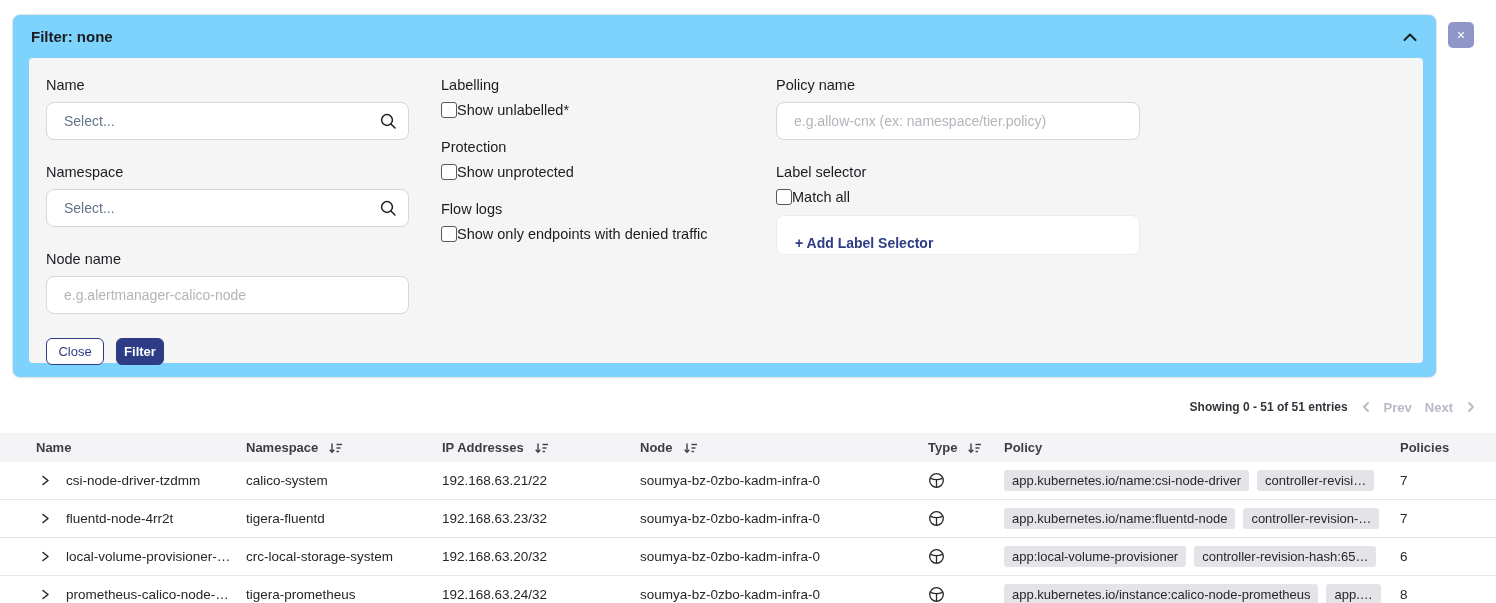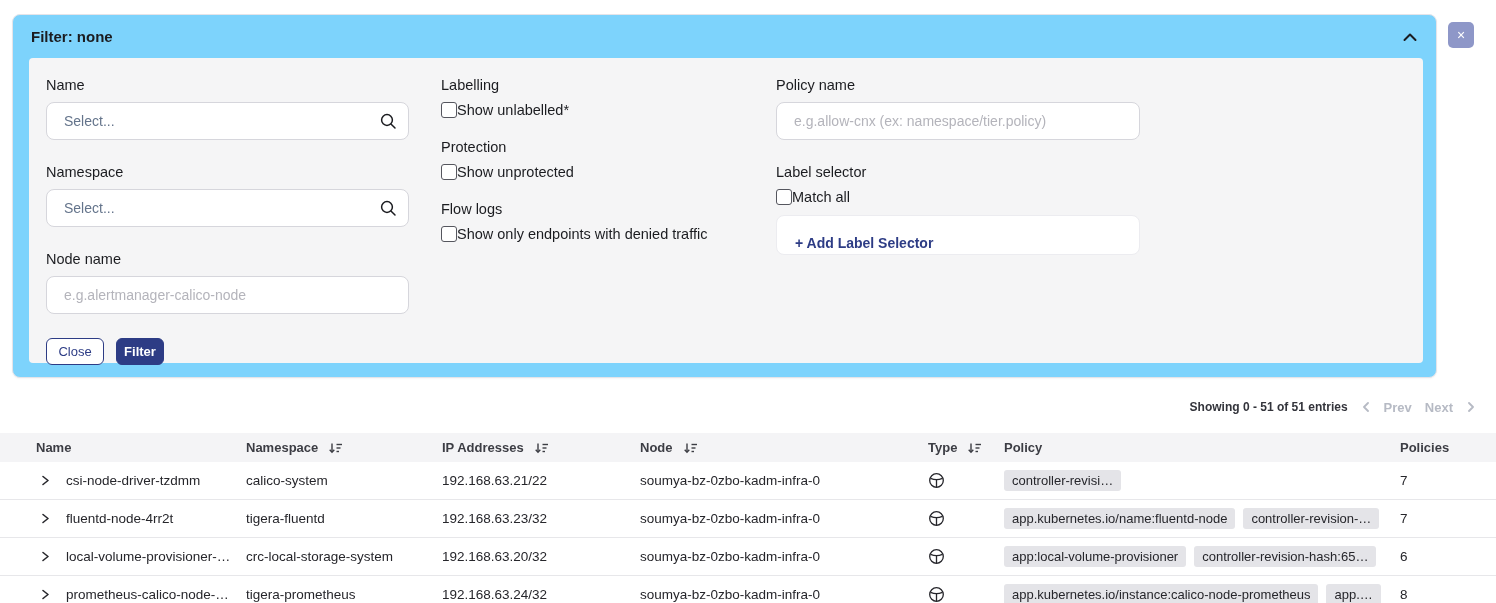--- a/index.html
+++ b/index.html
@@ -342,20 +342,21 @@
         <span>soumya-bz-0zbo-kadm-infra-0</span>
       </div>
     <div class="c c-type">
         <svg class="pod-icon" viewBox="0 0 17 17">
           <circle cx="8.5" cy="8.5" r="6.8" fill="none" stroke="#26262b" stroke-width="1.3"></circle>
           <path d="M2.6 6.3 Q8.5 9 14.4 6.3" fill="none" stroke="#26262b" stroke-width="1.3"></path>
           <line x1="8.5" y1="7.8" x2="8.5" y2="15.2" stroke="#26262b" stroke-width="1.3"></line>
         </svg>
       </div>
     <div class="c c-labels">
+      <span class="chip">app.kubernetes.io/name:csi-node-driver</span>
       <span class="chip">controller-revisi…</span>
     </div>
     <div class="c c-policies">
         <span>7</span>
       </div>
   </div>
 
   <div class="t-row t-body-row">
     <div class="c c-name">
       <span class="row-expander">

